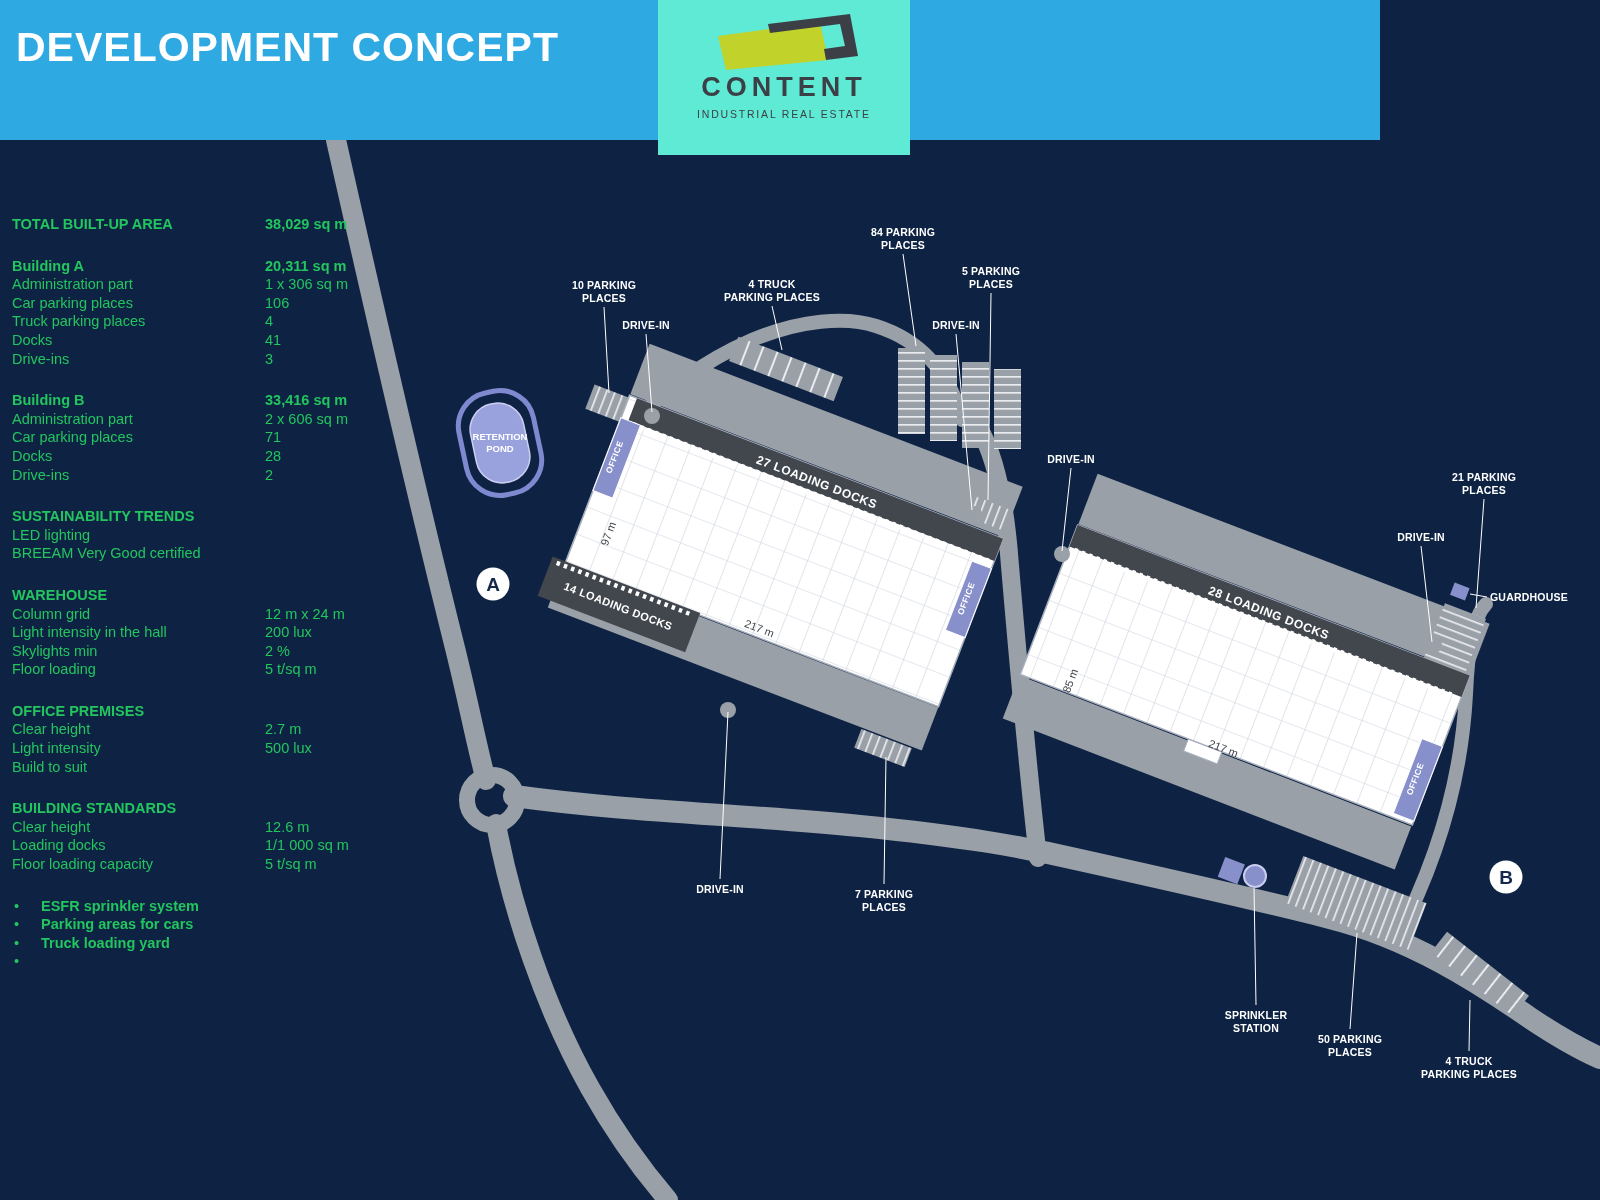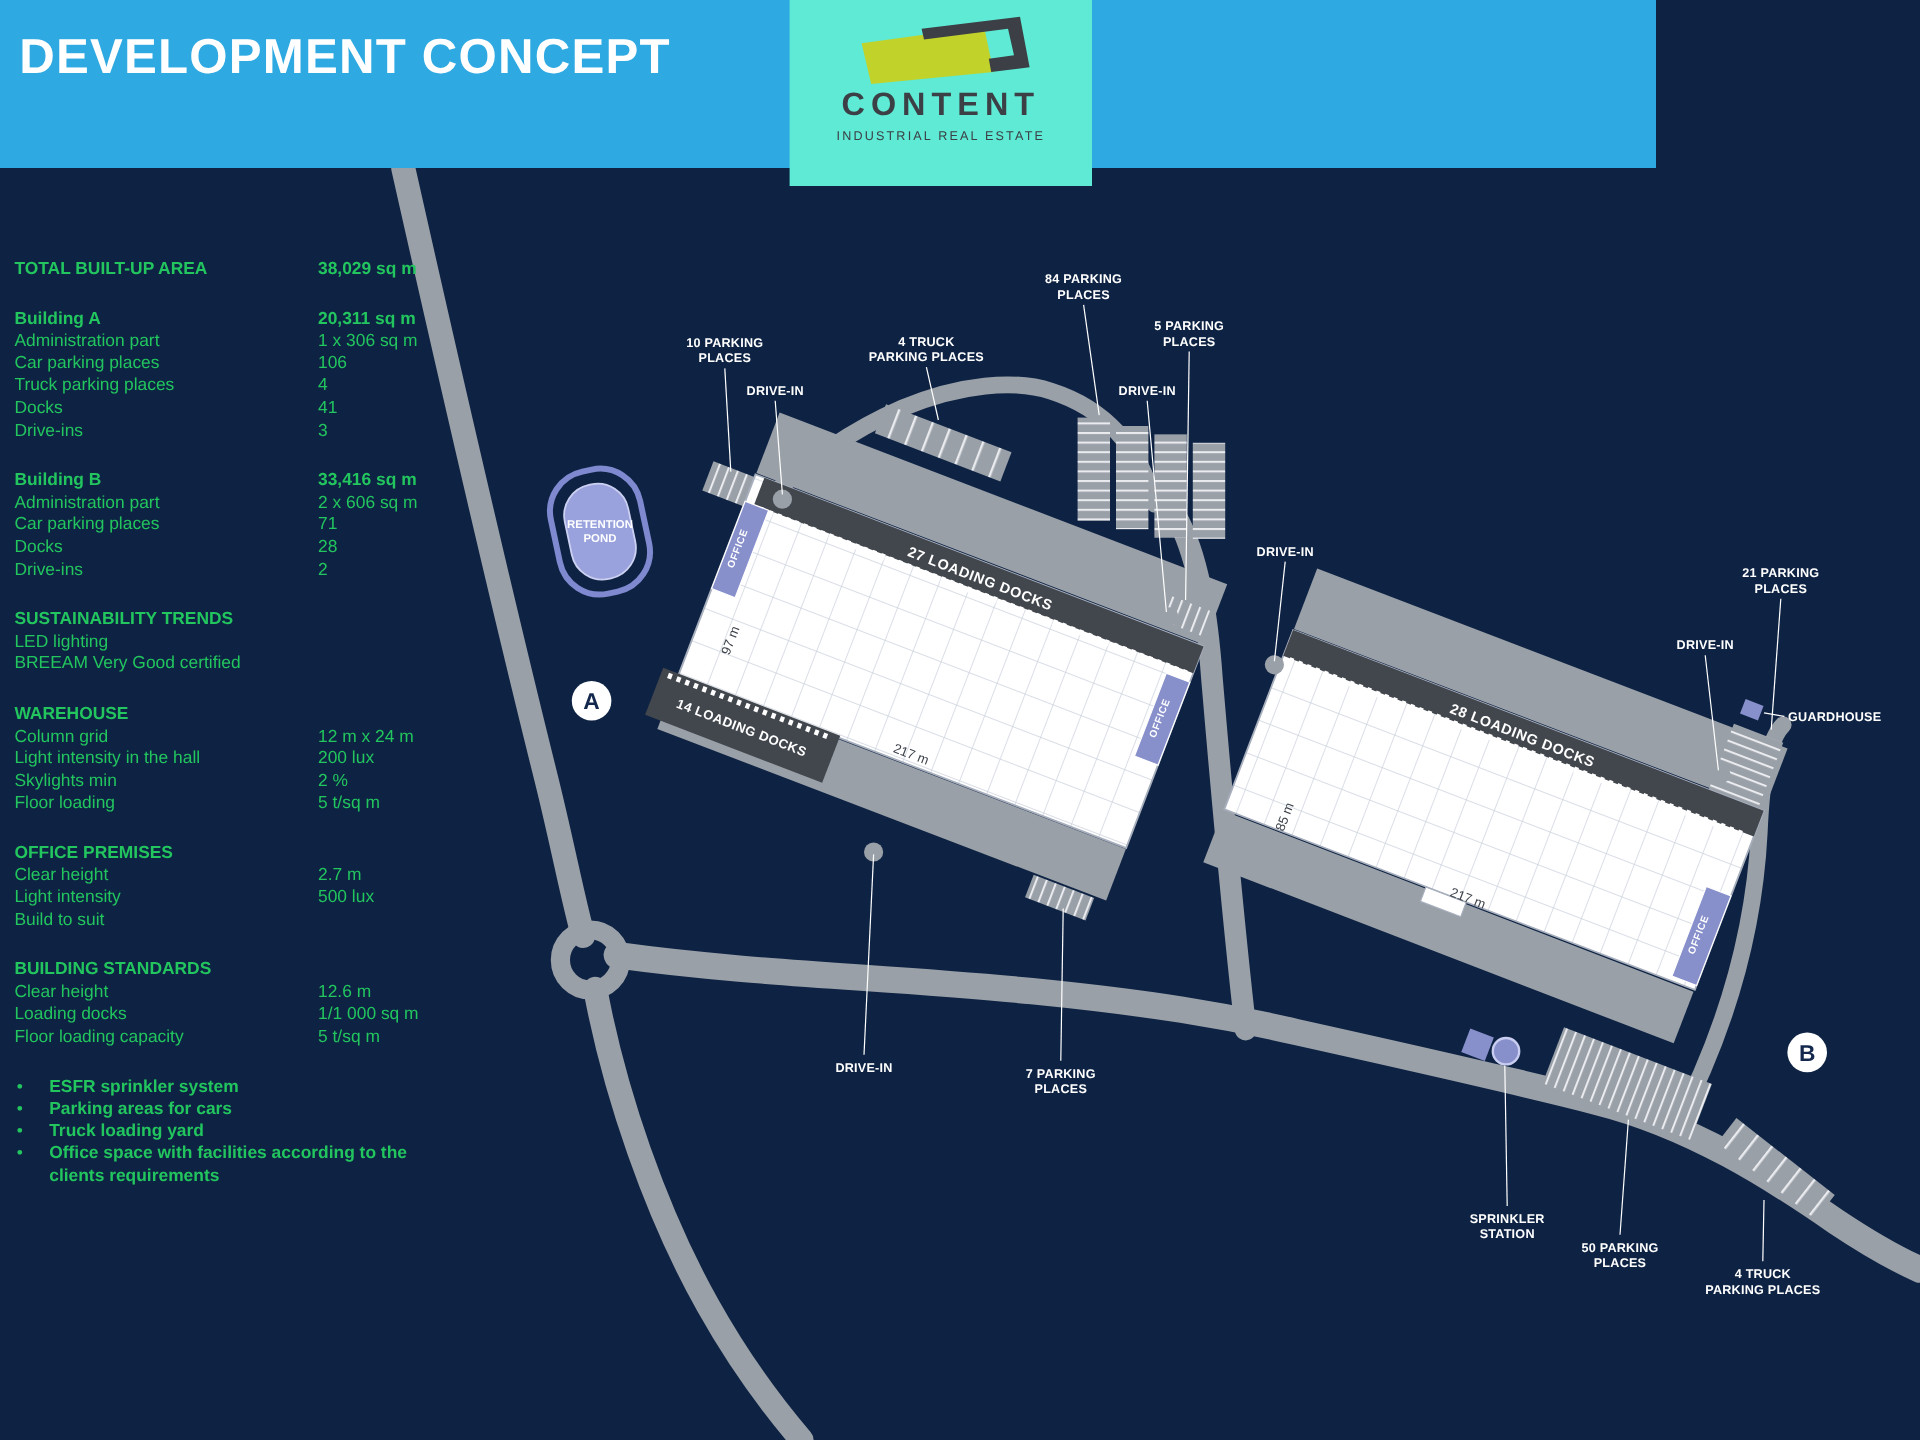--- a/index.html
+++ b/index.html
@@ -371,15 +371,14 @@
   <div class="bullet-row">
     <span class="bullet-dot">•</span>
     <span class="bullet-text">Parking areas for cars</span>
   </div>
   <div class="bullet-row">
     <span class="bullet-dot">•</span>
     <span class="bullet-text">Truck loading yard</span>
   </div>
   <div class="bullet-row">
     <span class="bullet-dot">•</span>
-    <span class="bullet-text">Office space with facilities according to the clients requirements</span>
   </div>
 </div>
 
 </body></html>

